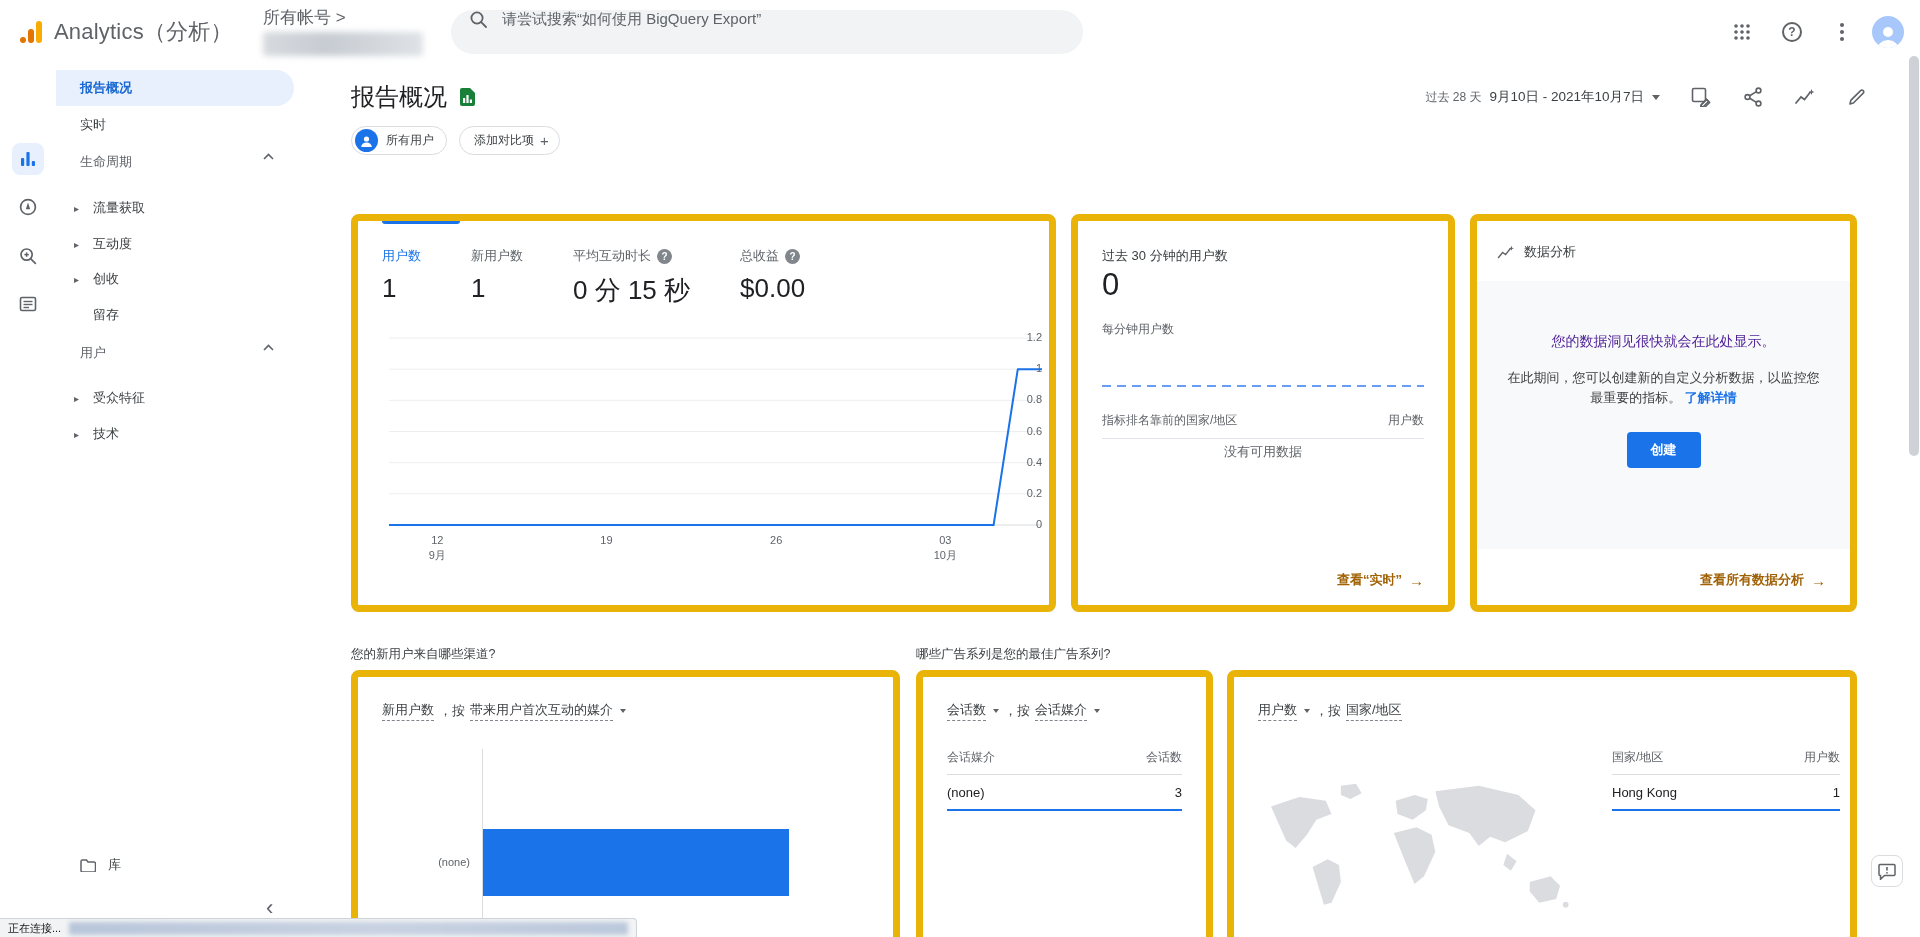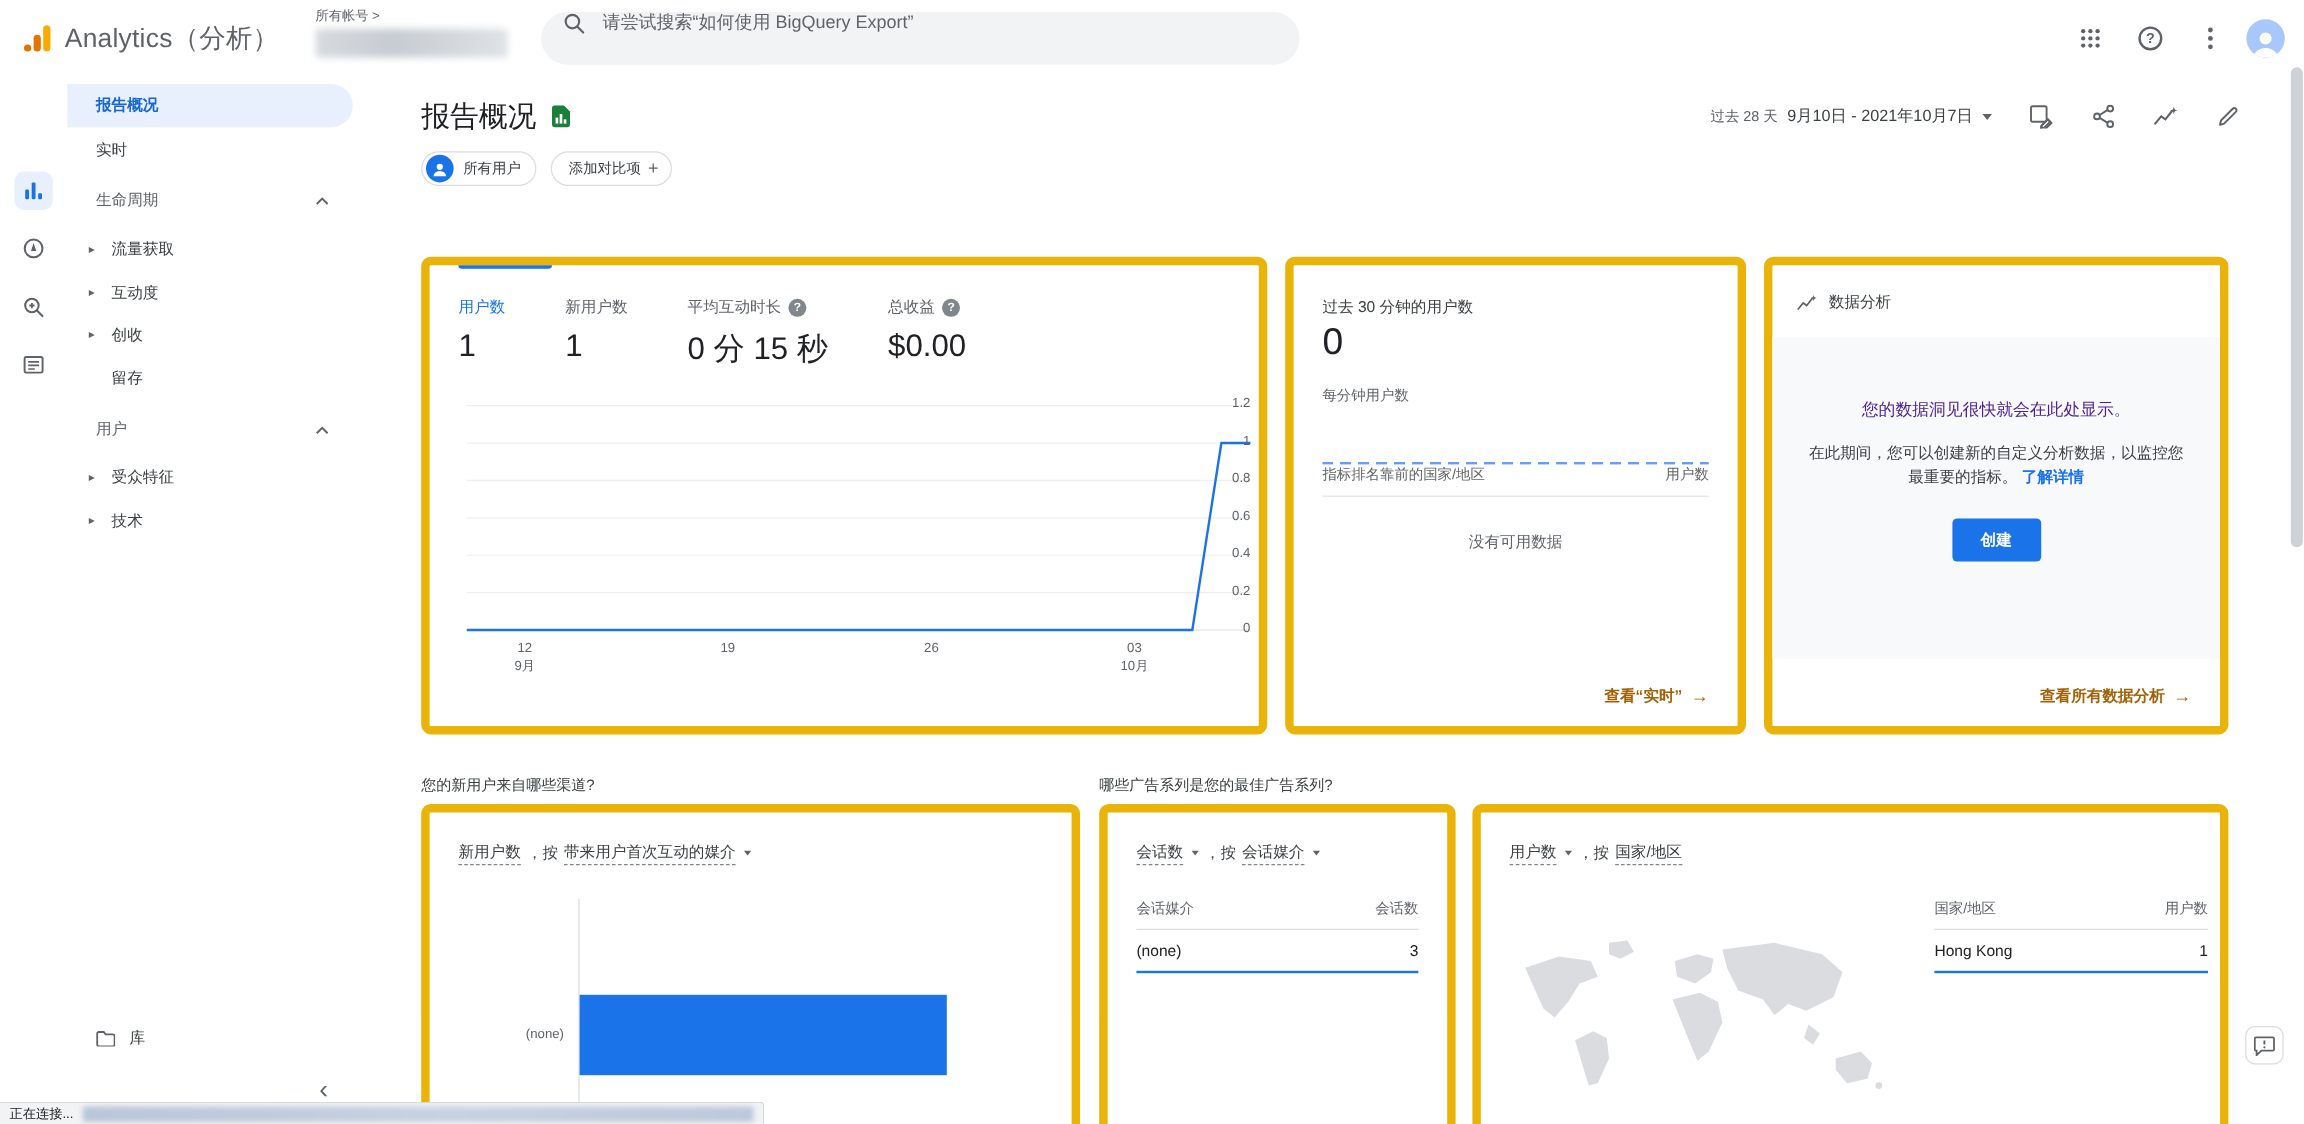--- a/index.html
+++ b/index.html
@@ -5,21 +5,21 @@
   *{margin:0;padding:0;box-sizing:border-box}
   html,body{width:1920px;height:937px}
   body{position:relative;overflow:hidden;background:#fff;color:#202124;
        font-family:"Liberation Sans","DejaVu Sans",sans-serif}
 
   
   .topbar{position:absolute;top:0;left:0;right:0;height:64px;background:#fff;display:flex;align-items:center;z-index:30}
   .logo-wrap{display:flex;align-items:center;gap:10px;padding-left:18px;cursor:pointer}
   .app-title{font-size:22px;color:#5f6368;letter-spacing:.2px;white-space:nowrap}
   .account{position:absolute;left:263px;top:6px;cursor:pointer}
-  .account-label{font-size:11px;color:#5f6368}
+  .account-label{font-size:17px;color:#5f6368}
   .account-blur{width:160px;height:24px;margin-top:3px;border-radius:3px;
                 background:linear-gradient(90deg,#d7dadf,#c7ccd2 40%,#dfe2e6);filter:blur(3px)}
   .search{position:absolute;left:451px;top:10px;width:632px;height:44px;background:#f1f3f4;border-radius:22px;
           display:flex;align-items:flex-start;padding:0 18px;gap:14px;cursor:text}
   .search input{flex:1;border:none;outline:none;background:transparent;font-size:15px;color:#202124;
                 font-family:inherit}
   .search input::placeholder{color:#5f6368}
   .topbar-right{position:absolute;right:16px;top:0;height:64px;display:flex;align-items:center;gap:10px}
   .tb-btn{width:40px;height:40px;border:none;background:transparent;border-radius:50%;display:flex;
           align-items:center;justify-content:center;cursor:pointer}
@@ -37,21 +37,21 @@
   .rail-btn.active{background:#e8f0fe}
 
   
   .sidenav{position:absolute;left:56px;top:64px;bottom:0;width:250px;background:#fff;z-index:20}
   .nav-item{position:absolute;left:0;right:12px;height:36px;display:flex;align-items:center;padding-left:24px;
             border-radius:0 18px 18px 0;font-size:13px;color:#3c4043;cursor:pointer}
   .nav-item.has-tri{padding-left:14px}
   .nav-item.indent2{padding-left:37px}
   .nav-item.active{background:#e8f0fe;color:#1967d2;font-weight:bold}
   .tri{font-size:10px;color:#5f6368;width:13px;margin-right:10px;text-align:center}
-  .nav-section{position:absolute;left:0;right:12px;height:28px;display:flex;align-items:center;padding-left:24px;
+  .nav-section{position:absolute;left:0;right:12px;height:28px;display:flex;padding-left:24px;
                font-size:13px;color:#5f6368;cursor:pointer}
   .nav-section svg{position:absolute;right:20px}
   .nav-library{position:absolute;left:0;right:12px;top:783px;height:36px;display:flex;align-items:center;
                padding-left:24px;gap:12px;font-size:13px;color:#3c4043;cursor:pointer}
   .nav-collapse{position:absolute;left:210px;top:833px;border:none;background:transparent;font-size:22px;
                 color:#5f6368;cursor:pointer;line-height:1}
 
   
   .page-header{position:absolute;left:351px;top:76px;right:46px;height:42px;display:flex;align-items:center;
                justify-content:space-between}
@@ -97,21 +97,21 @@
   .x-labels{position:absolute;left:31px;top:312px;width:653px;height:32px}
   .xlab{position:absolute;transform:translateX(-50%);font-size:11px;color:#5f6368;text-align:center;line-height:15px}
 
   
   .card2{left:1071px;top:214px;width:384px;height:398px}
   .c2-title{position:absolute;left:24px;top:26px;font-size:13px;color:#3c4043}
   .c2-value{position:absolute;left:24px;top:46px;font-size:31px;color:#202124}
   .c2-sub{position:absolute;left:24px;top:100px;font-size:12px;color:#5f6368}
   .c2-dash{position:absolute;left:24px;right:24px;top:164px;height:2px;
            background:repeating-linear-gradient(90deg,#669df6 0 9px,transparent 9px 15px)}
-  .c2-thead{position:absolute;left:24px;right:24px;top:166px;display:flex;justify-content:space-between;
+  .c2-thead{position:absolute;left:24px;right:24px;top:191px;display:flex;justify-content:space-between;
             font-size:12px;color:#5f6368;padding-bottom:9px;border-bottom:1px solid #e0e3e7}
   .c2-empty{position:absolute;left:0;right:0;top:222px;text-align:center;font-size:13px;color:#5f6368}
 
   
   .card3{left:1470px;top:214px;width:387px;height:398px}
   .c3-title{position:absolute;left:20px;top:22px;display:flex;align-items:center;gap:9px;font-size:13px;color:#3c4043}
   .c3-body{position:absolute;left:0;right:0;top:60px;bottom:56px;background:#f8f9fa;text-align:center;
            padding:52px 28px 0}
   .c3-line1{font-size:14px;color:#4c1d95}
   .c3-line2{font-size:13px;color:#3c4043;line-height:20px;margin-top:17px}

